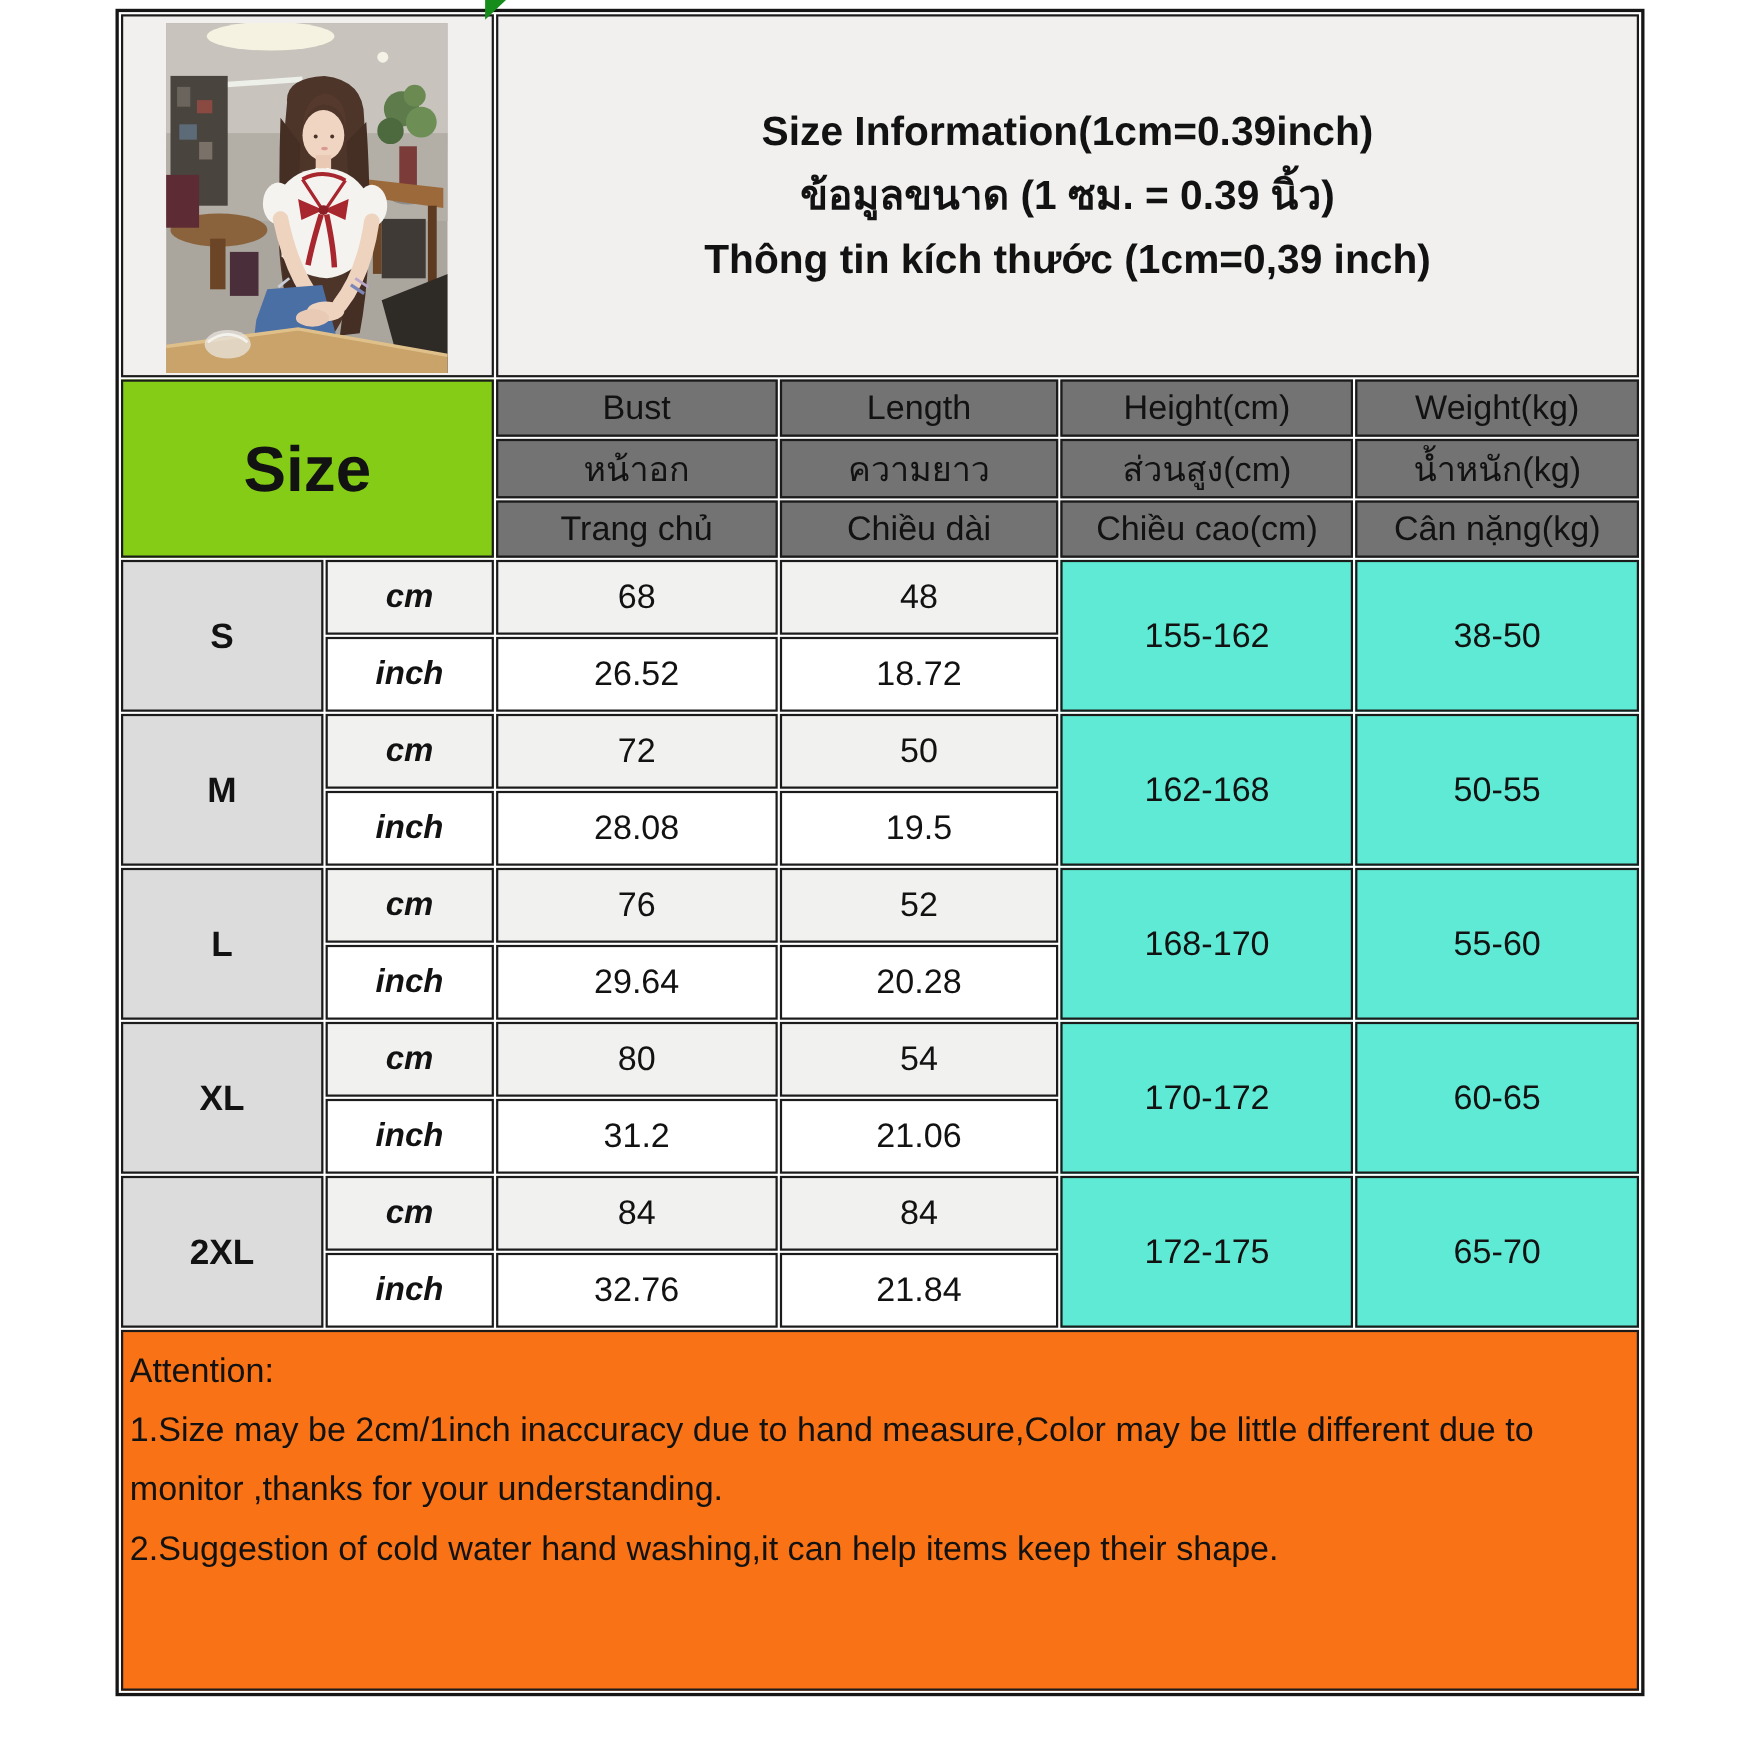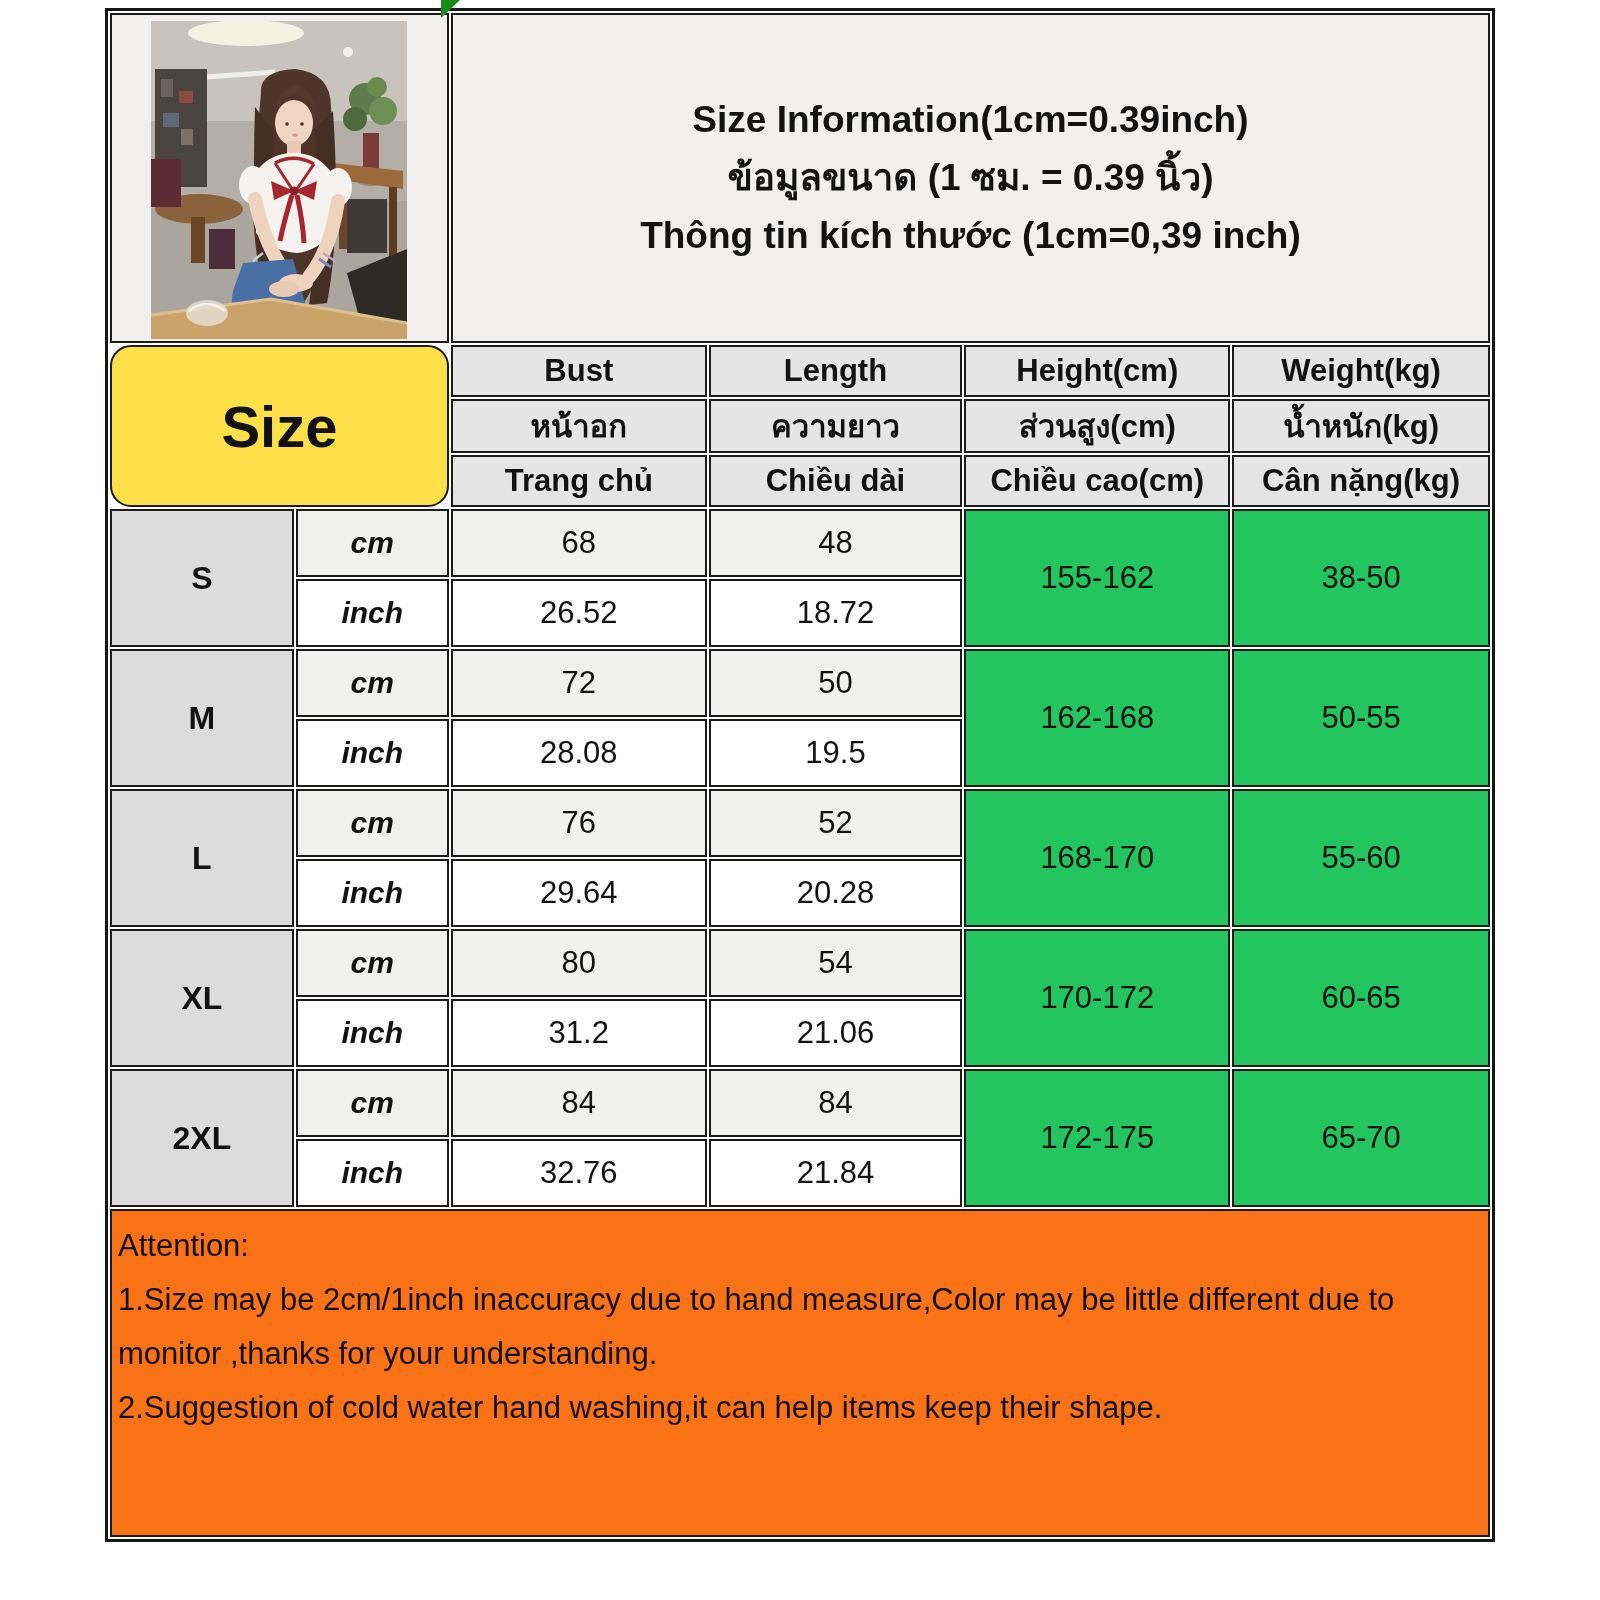--- a/index.html
+++ b/index.html
@@ -32,28 +32,28 @@
   }
   .toprow{ height:330px; }
   .hrow{ height:52px; }
   .brow{ height:68px; }
 
   .photocell{ background:#f1f0ef; }
   .photocell svg{ display:block; margin:4px auto 0 auto; }
   .titlecell{ background:#f1f0ef; }
   .titlecell .tline{ font-weight:bold; font-size:37px; line-height:58px; white-space:nowrap; }
 
-  .hdr{ background:#e5e5e5; font-weight:bold; font-size:31px;margin-top:30px; }
-  .sizelabel{ font-size:58px; font-weight:bold; background:#fde047;border-radius:21px; }
+  .hdr{ background:#737373; font-weight:normal; font-size:31px;margin-top:30px; }
+  .sizelabel{ font-size:58px; font-weight:bold; background:#84cc16; }
   .szcell{ background:#dcdcdc; font-weight:bold; font-size:32px; }
   .unit{ font-weight:bold; font-size:30px;font-style:italic; }
   .val{ font-weight:normal; font-size:31px; }
   .cmbg{ background:#f1f1f0; }
   .whitebg{ background:#ffffff; }
-  .spanbg{ background:#22c55e;text-align:center; }
+  .spanbg{ background:#5eead4;text-align:center; }
 
   .attn{
     background:#f97316; height:316px;
     text-align:left; vertical-align:top;
     padding:8px 12px 0 6px;
   }
   .attn div{ font-size:31px; line-height:54px; font-weight:normal; }
 </style>
 </head>
 <body>

